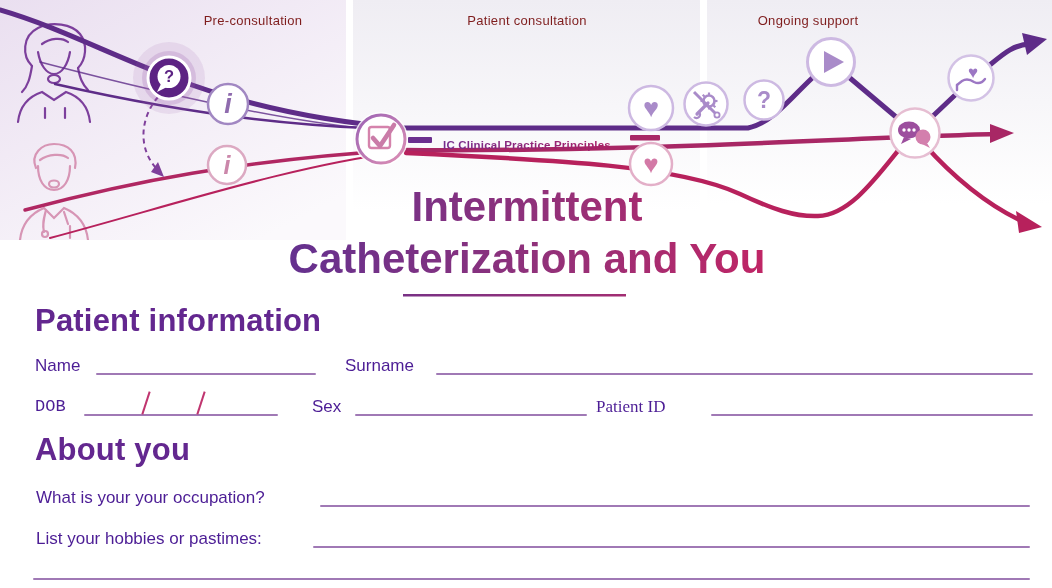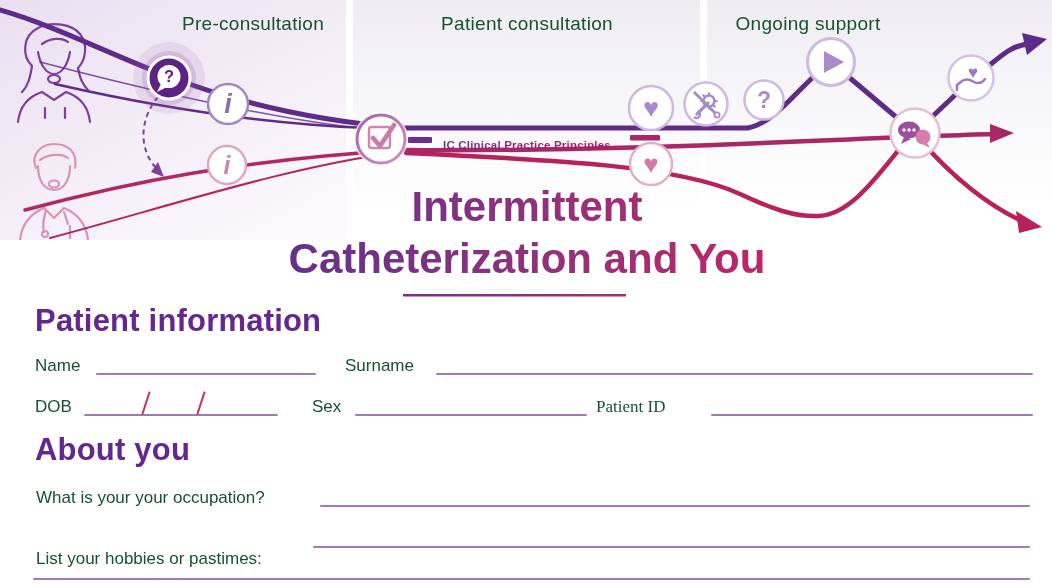--- a/index.html
+++ b/index.html
@@ -1,27 +1,27 @@
 <!DOCTYPE html>
 <html><head>
 <meta charset="utf-8">
 <style>
   html,body{margin:0;padding:0;background:#fff;}
   .page{position:relative;width:1052px;height:588px;background:#fff;overflow:hidden;
         font-family:"Liberation Sans",sans-serif;}
   .stage-label{position:absolute;top:13px;transform:translateX(-50%);
-        font-size:19px;letter-spacing:.3px;color:#14532d;white-space:nowrap;}
+        font-size:13px;letter-spacing:.3px;color:#7f1d1d;white-space:nowrap;}
   .banner-text{position:absolute;left:427px;top:131px;width:200px;text-align:center;
         font-size:11.5px;font-weight:bold;letter-spacing:.2px;white-space:nowrap;
         background:linear-gradient(90deg,#6f2d90,#ae1f63);
         -webkit-background-clip:text;background-clip:text;color:#8a2670;margin-top:8px;
         -webkit-text-fill-color:transparent;}
   .h2{position:absolute;left:35px;font-weight:bold;font-size:31px;letter-spacing:.2px;
         color:#63278f;white-space:nowrap;}
-  .label{position:absolute;font-size:17px;color:#14532d;white-space:nowrap;}
+  .label{position:absolute;font-size:17px;color:#4c1d95;white-space:nowrap;}
   .fline{position:absolute;height:2px;background:#8f62a8;opacity:.85;border-radius:1px;}
   .slash{position:absolute;width:2px;height:24px;background:#c0356f;transform:rotate(18deg);}
   svg text{font-family:"Liberation Sans",sans-serif;}
 </style>
 </head>
 <body>
 
 <div class="page">
 
   <svg width="1052" height="240" viewBox="0 0 1052 240" style="position:absolute;left:0;top:0;">
@@ -192,33 +192,33 @@
   </svg>
 
   <div class="h2" style="top:303px;">Patient information</div>
 
   <div class="label" style="left:35px;top:356px;">Name</div>
   <div class="fline" style="left:96px;top:373px;width:220px;"></div>
 
   <div class="label" style="left:345px;top:356px;text-align:right;">Surname</div>
   <div class="fline" style="left:436px;top:373px;width:597px;"></div>
 
-  <div class="label" style="left:35px;top:397px;">DOB</div>
+  <div class="label" style="left:35px;top:397px;font-family:Liberation Mono, monospace;">DOB</div>
   <div class="fline" style="left:84px;top:414px;width:194px;"></div>
   <div class="slash" style="left:145px;top:391px;"></div>
   <div class="slash" style="left:200px;top:391px;"></div>
 
   <div class="label" style="left:312px;top:397px;">Sex</div>
   <div class="fline" style="left:355px;top:414px;width:232px;"></div>
 
   <div class="label" style="left:596px;top:397px;font-family:Liberation Serif, serif;">Patient ID</div>
   <div class="fline" style="left:711px;top:414px;width:322px;"></div>
 
   <div class="h2" style="top:432px;">About you</div>
 
   <div class="label" style="left:36px;top:488px;">What is your your occupation?</div>
   <div class="fline" style="left:320px;top:505px;width:710px;"></div>
 
-  <div class="label" style="left:36px;top:529px;margin-top:20px;">List your hobbies or pastimes:</div>
+  <div class="label" style="left:36px;top:529px;">List your hobbies or pastimes:</div>
   <div class="fline" style="left:313px;top:546px;width:717px;"></div>
   <div class="fline" style="left:33px;top:578px;width:997px;"></div>
 
 </div>
 
 </body></html>

